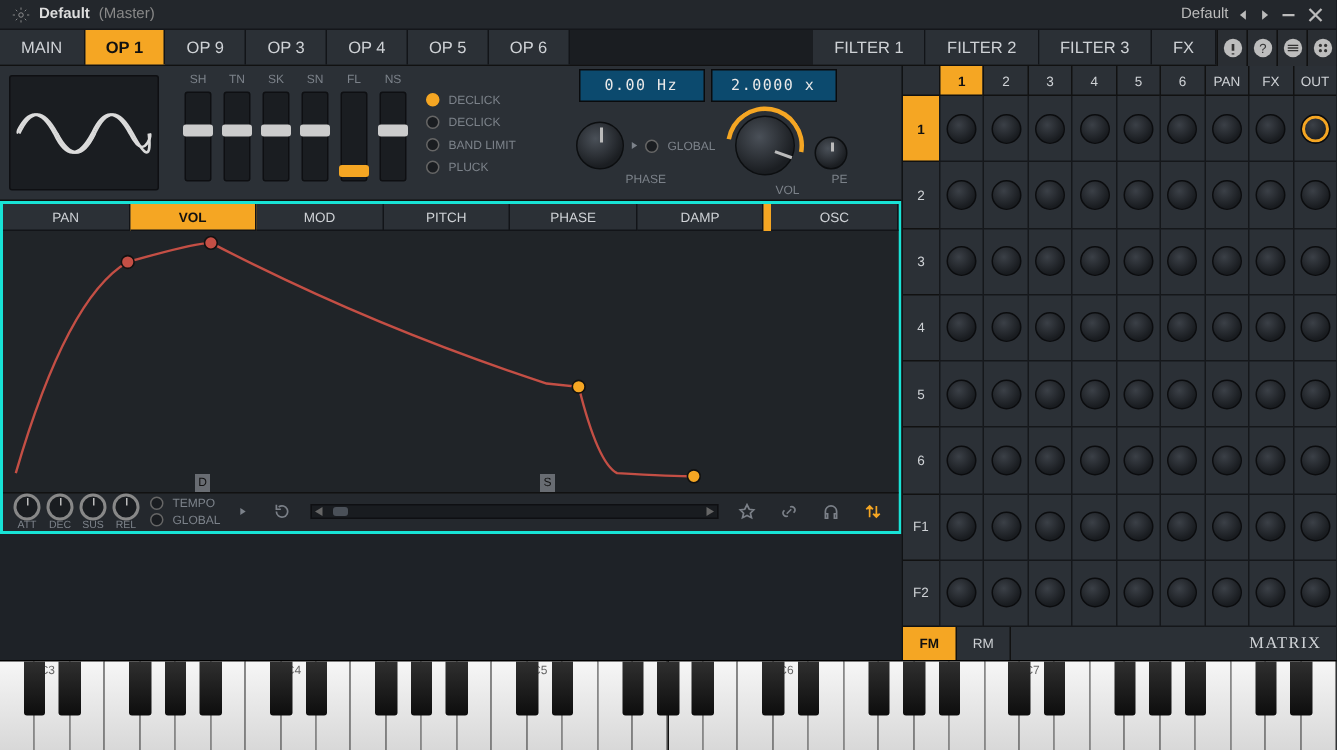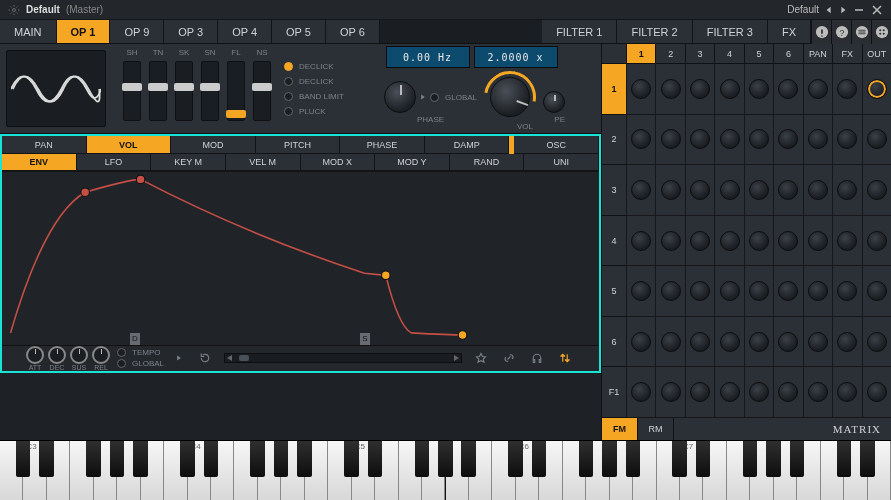--- a/index.html
+++ b/index.html
@@ -65,21 +65,21 @@
   .tri-play{width:6px;height:6px;fill:var(--muted);}
   
   .highlight{border:2px solid var(--cyan);display:flex;flex-direction:column;background:var(--panel);}
   .subtabs{display:flex;height:18px;}
   .subtabs .stab{flex:1;display:flex;align-items:center;justify-content:center;color:#cfd2d6;font-size:9px;border-right:1px solid #121418;border-bottom:1px solid #121418;cursor:pointer;}
   .subtabs .stab.active{background:var(--orange);color:#111;font-weight:700;}
   .subtabs .accent{width:5px;background:var(--orange);}
   .env{flex:1;background:#202428;position:relative;height:160px;}
   .env svg{width:100%;height:100%;}
   .env .tag{position:absolute;bottom:0;width:10px;height:12px;background:#686c72;color:#111;font-size:8px;display:flex;align-items:center;justify-content:center;}
-  .envfoot{height:26px;display:flex;align-items:center;gap:6px;padding:0 23px;border-top:1px solid #111;background:#24282d;}
+  .envfoot{height:26px;display:flex;align-items:center;gap:6px;padding:0 6px;border-top:1px solid #111;background:#24282d;}
   .miniknob{width:18px;height:18px;border-radius:50%;border:2px solid #888;background:#1a1d21;position:relative;}
   .miniknob .m{position:absolute;left:50%;top:1px;width:1px;height:5px;background:#bbb;}
   .mklab{font-size:7px;color:var(--muted);text-align:center;width:20px;}
   .envfoot .col{display:flex;flex-direction:column;align-items:center;}
   .footbtn{width:22px;height:18px;display:flex;align-items:center;justify-content:center;}
   .footbtn svg{width:12px;height:12px;stroke:#7b8088;fill:none;stroke-width:1.5;}
   .footbtn.active svg{stroke:var(--orange);fill:var(--orange);}
   
   .mhead{display:flex;height:20px;}
   .mhead .cell{flex:1;display:flex;align-items:center;justify-content:center;font-size:9px;color:#cfd2d6;border-bottom:1px solid #111;border-left:1px solid #111;}
@@ -283,30 +283,20 @@
         <div class="subtabs" id="ptabs">
             <div class="stab">PAN</div>
             <div class="stab active">VOL</div>
             <div class="stab">MOD</div>
             <div class="stab">PITCH</div>
             <div class="stab">PHASE</div>
             <div class="stab">DAMP</div>
             <div class="accent"></div>
             <div class="stab">OSC</div>
           </div>
-        <div class="subtabs" id="stabs" style="border-bottom:1px solid #121418;">
-            <div class="stab active">ENV</div>
-            <div class="stab">LFO</div>
-            <div class="stab">KEY M</div>
-            <div class="stab">VEL M</div>
-            <div class="stab">MOD X</div>
-            <div class="stab">MOD Y</div>
-            <div class="stab">RAND</div>
-            <div class="stab">UNI</div>
-          </div>
         <div class="env">
           <svg viewBox="0 0 560 160">
             <path d="M8 150 Q 40 40 78 18 Q 120 6 130 6 Q 230 58 340 94 L 360 96 Q 372 144 384 150 Q 420 152 432 152" stroke="#c44f45" stroke-width="1.5" fill="none"></path>
             <circle cx="78" cy="18" r="4" fill="#c44f45" stroke="#111"></circle>
             <circle cx="130" cy="6" r="4" fill="#c44f45" stroke="#111"></circle>
             <circle cx="360" cy="96" r="4" fill="var(--orange)" stroke="#111"></circle>
             <circle cx="432" cy="152" r="4" fill="var(--orange)" stroke="#111"></circle>
           </svg>
           <div class="tag" style="left:128px;">D</div>
           <div class="tag" style="left:358px;">S</div>
@@ -583,20 +573,50 @@
             </div>
             <div class="mc">
               <div class="mknob"></div>
             </div>
             <div class="mc">
               <div class="mknob"></div>
             </div>
           </div>
           <div class="mrow">
             <div class="rh">F1</div>
+            <div class="mc">
+              <div class="mknob"></div>
+            </div>
+            <div class="mc">
+              <div class="mknob"></div>
+            </div>
+            <div class="mc">
+              <div class="mknob"></div>
+            </div>
+            <div class="mc">
+              <div class="mknob"></div>
+            </div>
+            <div class="mc">
+              <div class="mknob"></div>
+            </div>
+            <div class="mc">
+              <div class="mknob"></div>
+            </div>
+            <div class="mc">
+              <div class="mknob"></div>
+            </div>
+            <div class="mc">
+              <div class="mknob"></div>
+            </div>
+            <div class="mc">
+              <div class="mknob"></div>
+            </div>
+          </div>
+          <div class="mrow">
+            <div class="rh">F2</div>
             <div class="mc">
               <div class="mknob"></div>
             </div>
             <div class="mc">
               <div class="mknob"></div>
             </div>
             <div class="mc">
               <div class="mknob"></div>
             </div>
             <div class="mc">

